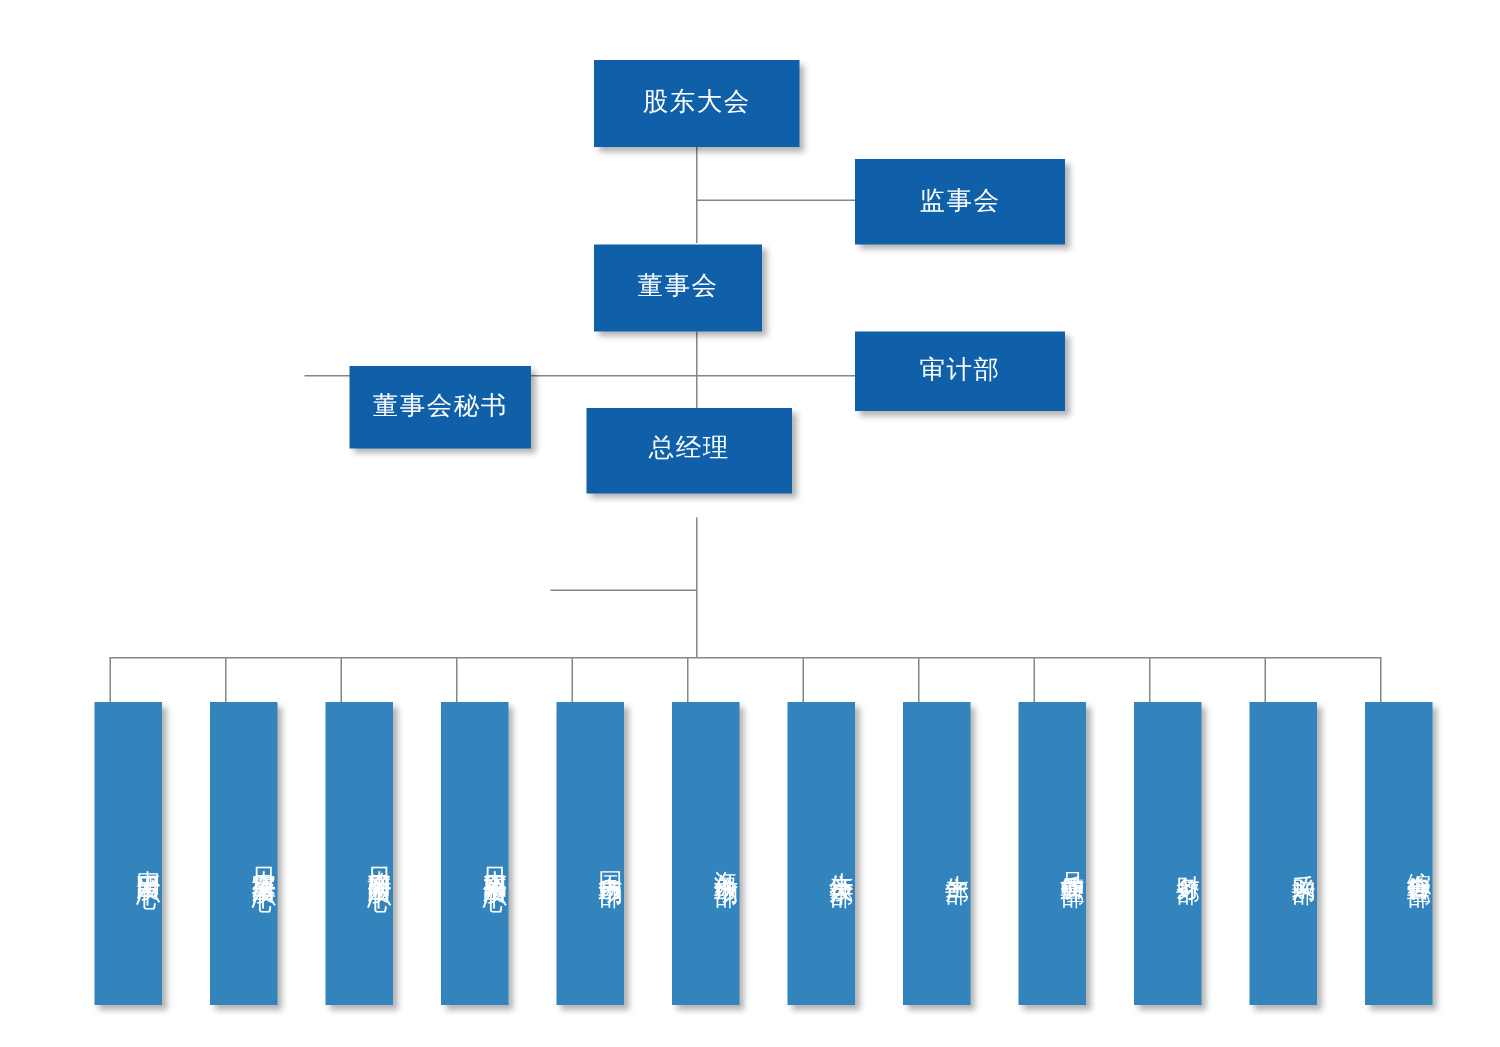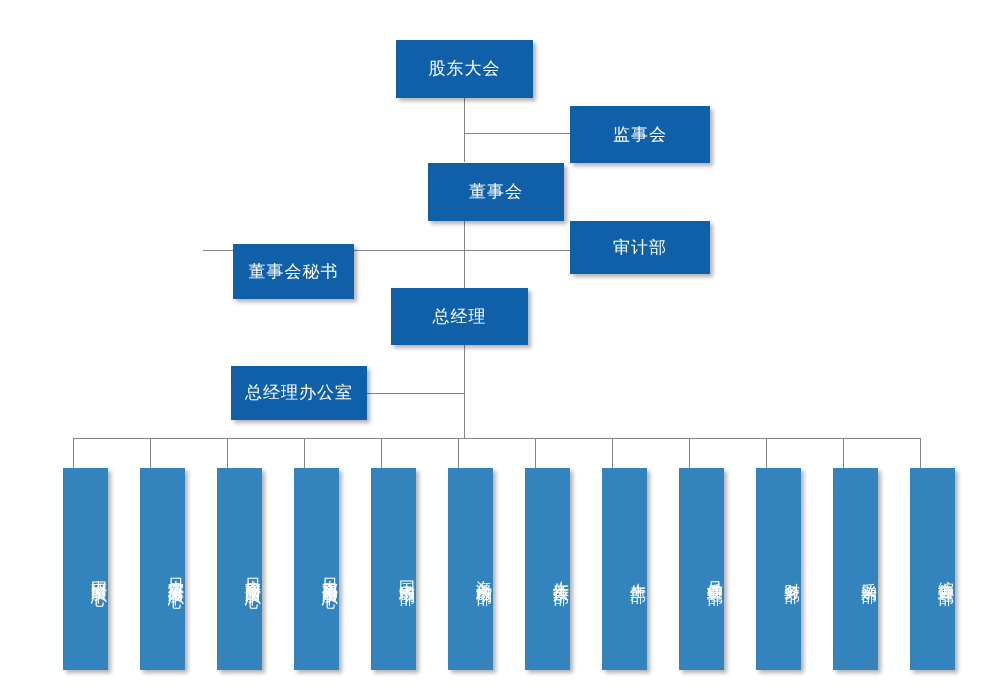--- a/index.html
+++ b/index.html
@@ -95,40 +95,37 @@
   <div class="line v" style="left:920px; top:438px; height:30px;"></div>
 
   <div class="node primary" style="left:396px; top:40px; width:137px; height:58px;">
     <span>股东大会</span>
   </div>
 
   <div class="node primary" style="left:570px; top:106px; width:140px; height:57px;">
     <span>监事会</span>
   </div>
 
-  <div class="node primary" style="left:396px; top:163px; width:136px; height:58px;margin-left:32px;">
+  <div class="node primary" style="left:396px; top:163px; width:112px; height:58px;">
     <span>董事会</span>
   </div>
 
 
   <div class="node primary" style="left:233px; top:219px; width:121px; height:55px;margin-top:25px;">
     <span>董事会秘书</span>
   </div>
 
   <div class="node primary" style="left:570px; top:221px; width:140px; height:53px;">
     <span>审计部</span>
   </div>
 
-  <div class="node primary" style="left:391px; top:288px; width:137px; height:57px;">
+  <div class="node primary" style="left:391px; top:272px; width:137px; height:57px;font-family:Liberation Mono, monospace;">
     <span>总经理</span>
   </div>
 
-  <div class="node primary" style="left:231px; top:366px; width:136px; height:54px;">
-    <span>总经理办公室</span>
-  </div>
 
   <div class="node dept" style="left:63px; top:468px; width:45px; height:202px;">
     <span class="dept-label">中国研发中心</span>
   </div>
 
   <div class="node dept" style="left:140px; top:468px; width:45px; height:202px;">
     <span class="dept-label">日本宝塚研发中心</span>
   </div>
 
   <div class="node dept" style="left:217px; top:468px; width:45px; height:202px;">

